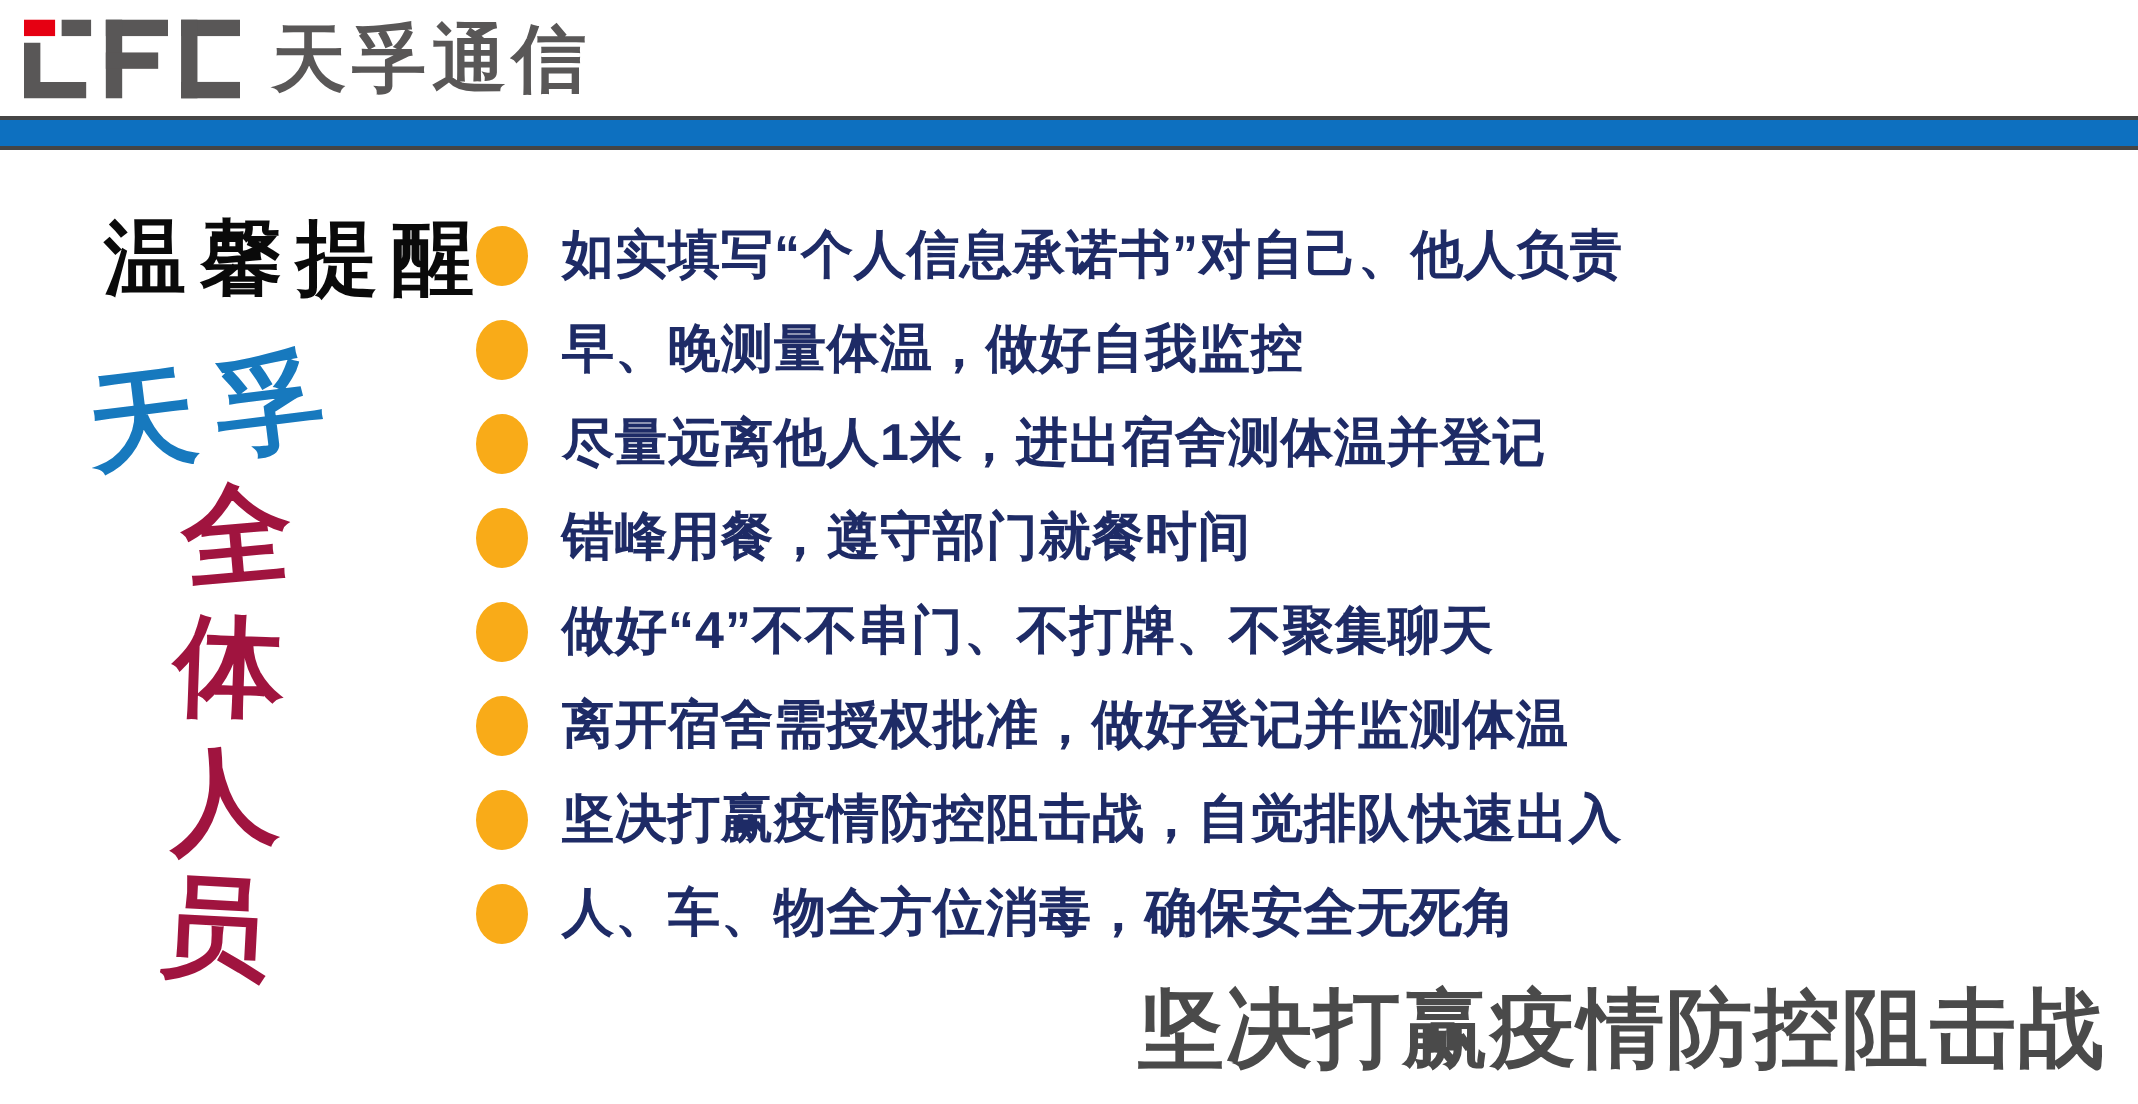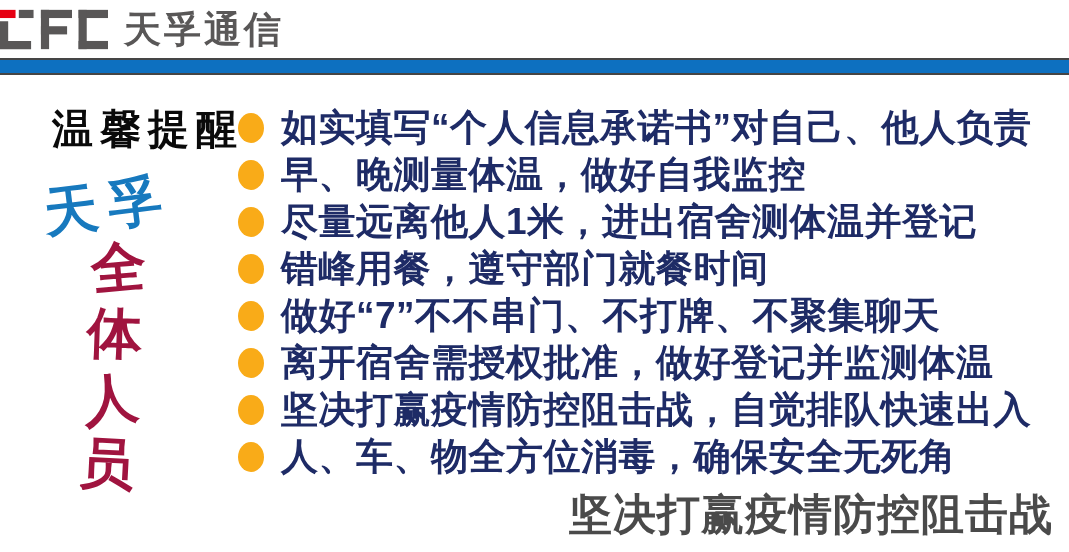--- a/index.html
+++ b/index.html
@@ -2,21 +2,21 @@
 <html style="--header-bar-blue: #0d70c0; --bar-edge-dark: #454545; --bullet-orange: #f9ab18; --reminder-navy: #1e2b66; --brand-blue: #1779be; --vertical-red: #a0143f; --slogan-gray: #4a4a4a; --logo-gray: #595757; --logo-red: #e60012; --title-black: #0a0a0a;"><head>
 <meta charset="utf-8">
 <style>
   html,body{margin:0;padding:0;background:#fff;}
   .slide{
     position:relative;width:1069px;height:552px;background:#fff;overflow:hidden;
     font-family:"Liberation Sans",sans-serif;
   }
   
   .header{position:absolute;top:0;left:0;width:100%;height:58px;background:#fff;}
-  .logo{position:absolute;left:0;top:9px;display:flex;align-items:center;}
+  .logo{position:absolute;left:12px;top:9px;display:flex;align-items:center;}
   .logo svg{display:block;width:108px;height:41px;}
   .logo-text{
     margin-left:16px;font-size:37px;font-weight:900;letter-spacing:3px;
     color:var(--logo-gray,#595757);line-height:41px;white-space:nowrap;
   }
   .blue-bar{
     position:absolute;top:58px;left:0;width:100%;height:17px;box-sizing:border-box;
     background:var(--header-bar-blue,#0d70c0);
     border-top:2px solid var(--bar-edge-dark,#454545);
     border-bottom:2px solid var(--bar-edge-dark,#454545);
@@ -42,21 +42,21 @@
   .vertical-staff span:nth-child(3){transform:rotate(-6deg);}
   .vertical-staff span:nth-child(4){transform:rotate(3deg) translateX(-4px);}
   
   .reminders{position:absolute;left:238px;top:104px;}
   .row{display:flex;align-items:center;height:47px;}
   .bullet{
     flex:none;width:26px;height:30px;border-radius:50%;
     background:var(--bullet-orange,#f9ab18);margin-right:17px;
   }
   .row-text{
-    font-size:37px;font-weight:900;color:var(--reminder-navy,#1e2b66);
+    font-size:26px;font-weight:900;color:var(--reminder-navy,#1e2b66);
     white-space:nowrap;letter-spacing:0.5px;
   }
   
   .slogan{
     position:absolute;right:16px;top:486px;font-size:43px;font-weight:700;
     color:var(--slogan-gray,#4a4a4a);letter-spacing:1px;white-space:nowrap;
   }
 </style>
 </head>
 <body>
@@ -108,21 +108,21 @@
       <div class="row">
         <span class="bullet"></span>
         <span class="row-text">尽量远离他人1米，进出宿舍测体温并登记</span>
       </div>
       <div class="row">
         <span class="bullet"></span>
         <span class="row-text">错峰用餐，遵守部门就餐时间</span>
       </div>
       <div class="row">
         <span class="bullet"></span>
-        <span class="row-text">做好“7”不不串门、不打牌、不聚集聊天</span>
+        <span class="row-text">做好“4”不不串门、不打牌、不聚集聊天</span>
       </div>
       <div class="row">
         <span class="bullet"></span>
         <span class="row-text">离开宿舍需授权批准，做好登记并监测体温</span>
       </div>
       <div class="row">
         <span class="bullet"></span>
         <span class="row-text">坚决打赢疫情防控阻击战，自觉排队快速出入</span>
       </div>
       <div class="row">

